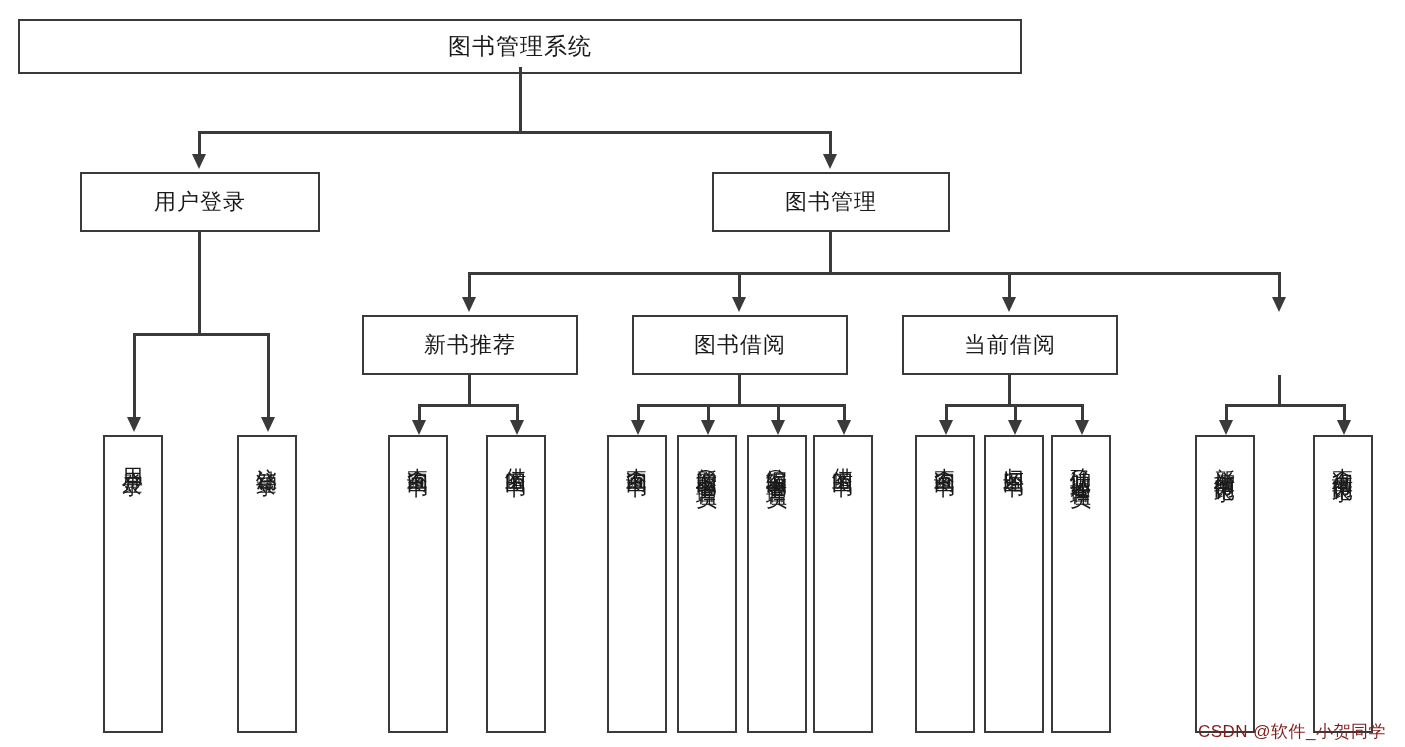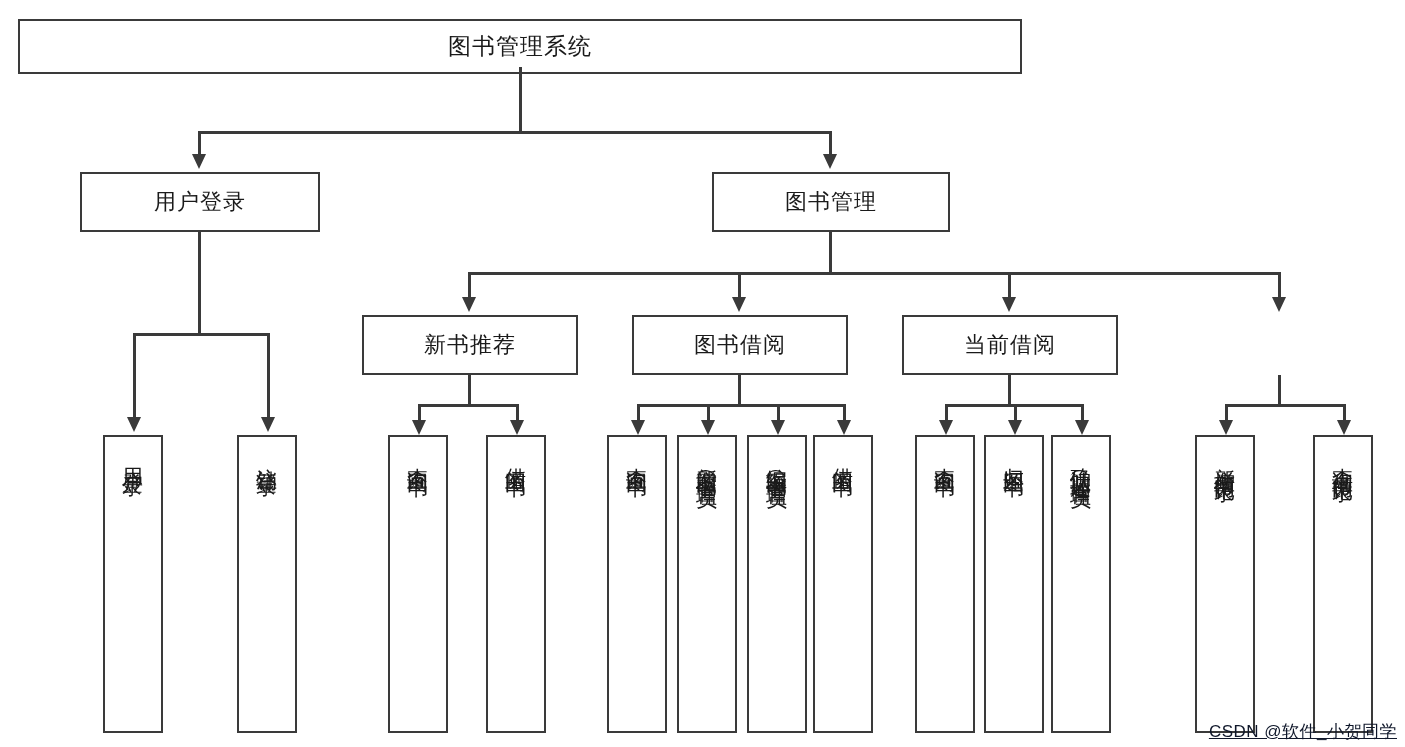--- a/index.html
+++ b/index.html
@@ -60,28 +60,27 @@
     position: absolute;
     width: 0;
     height: 0;
     border-left: 7px solid transparent;
     border-right: 7px solid transparent;
     border-top: 15px solid #3a3a3a;
   }
   
   #watermark {
     position: absolute;
-    right: 8px;
+    right: 19px;
     bottom: 4px;
     font-size: 17px;
-    color: #0f172a;
+    color: #7f1d1d;
     letter-spacing: 0.5px;
     user-select: none;
     white-space: nowrap;
-    text-decoration: underline;
   }
 </style>
 </head>
 <body>
 
 <div id="canvas">
 
   <div class="node h root" style="left:18px; top:19px; width:1004px; height:55px;">
     <span>图书管理系统</span>
   </div>

